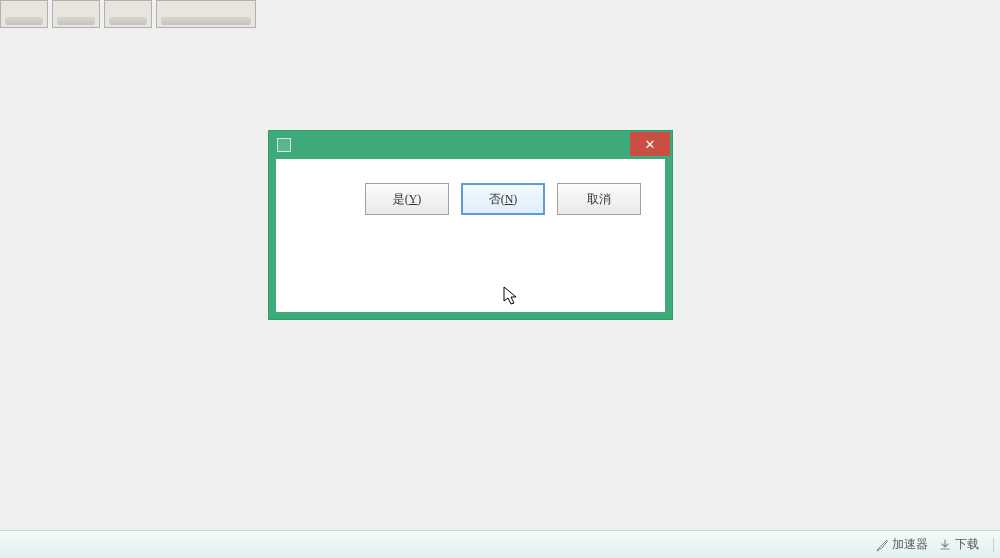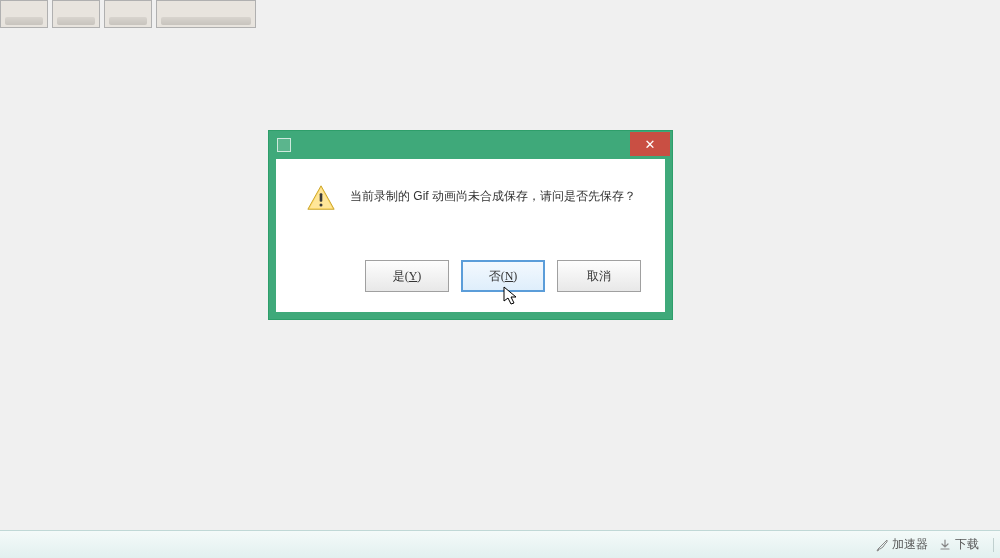--- a/index.html
+++ b/index.html
@@ -193,29 +193,20 @@
 </div>
 
 <div class="dialog">
   <div class="dialog-titlebar">
     <div class="dialog-icon"></div>
     <div class="dialog-close">
       <span>✕</span>
     </div>
   </div>
   <div class="dialog-body">
-    <div class="dialog-content">
-      <svg class="warning-icon" viewBox="0 0 32 32">
-        <path d="M16 3 L30 28 L2 28 Z" fill="#ffd966" stroke="#c9a227" stroke-width="1"></path>
-        <path d="M16 5 L28 27 L4 27 Z" fill="#ffe699" stroke="none"></path>
-        <rect x="14.6" y="11" width="2.8" height="9" fill="#3a3a3a" rx="1"></rect>
-        <circle cx="16" cy="23.5" r="1.6" fill="#3a3a3a"></circle>
-      </svg>
-      <div class="dialog-message">当前录制的 Gif 动画尚未合成保存，请问是否先保存？</div>
-    </div>
     <div class="dialog-buttons">
       <button class="dialog-button">
         <span>是(<span class="underline">Y</span>)</span>
       </button>
       <button class="dialog-button focused">
         <span>否(<span class="underline">N</span>)</span>
       </button>
       <button class="dialog-button">
         <span>取消</span>
       </button>

